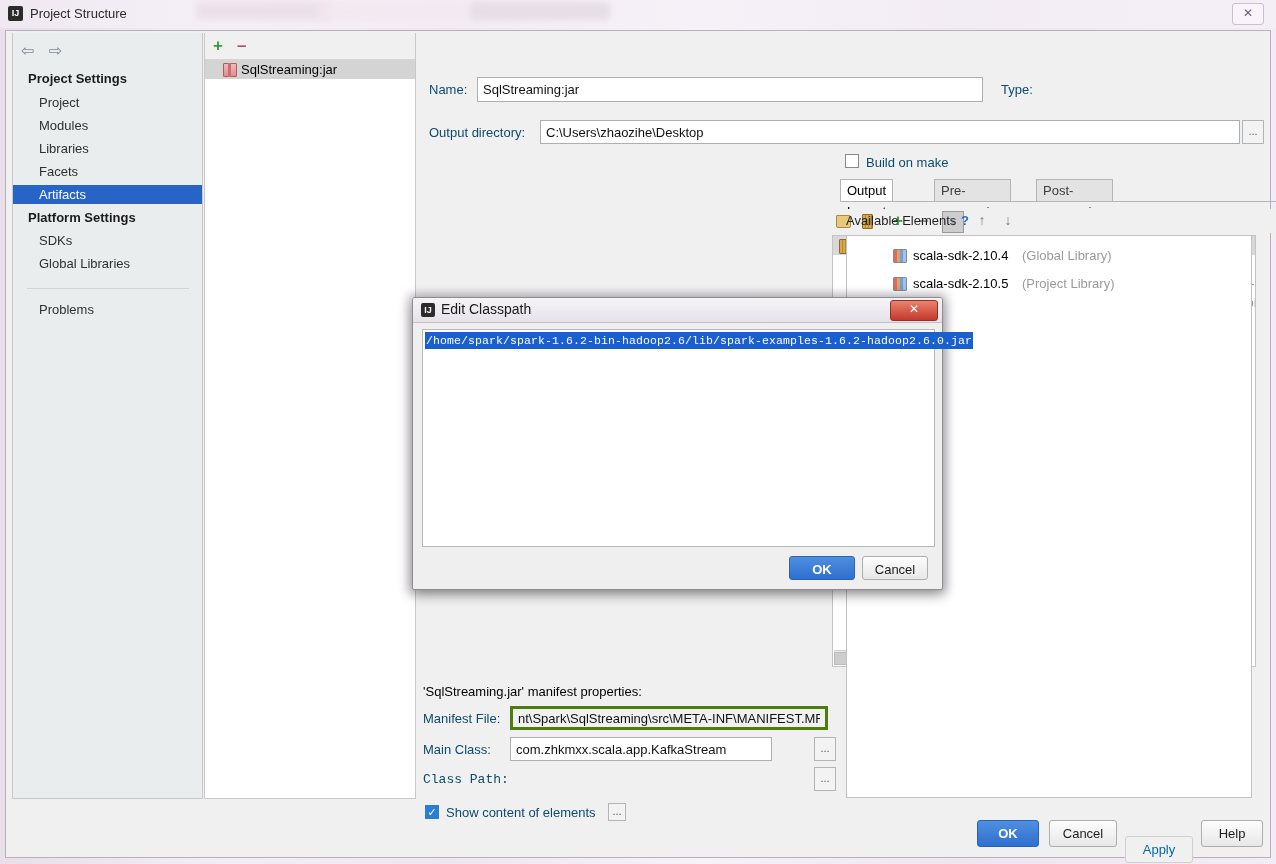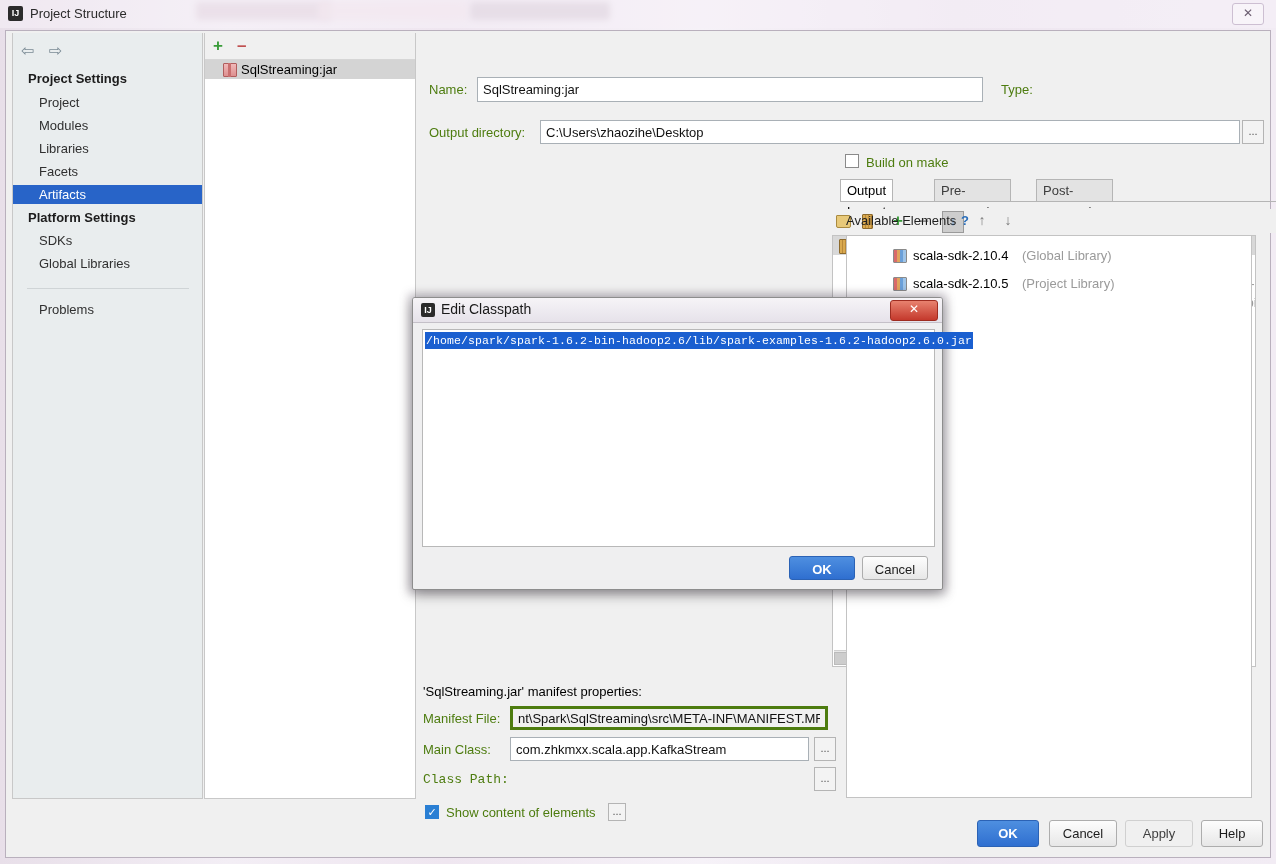--- a/index.html
+++ b/index.html
@@ -42,21 +42,21 @@
     border:1px solid #c8c8c8;border-top:none;box-sizing:border-box;}
   #art-toolbar{position:absolute;left:0;top:0;width:100%;height:26px;background:#f0f0f0;border-bottom:1px solid #d6d6d6;}
   .tb-plus{position:absolute;left:8px;top:4px;color:#3a9c3a;font-size:17px;font-weight:bold;line-height:17px;}
   .tb-minus{position:absolute;left:32px;top:4px;color:#c05050;font-size:17px;font-weight:bold;line-height:17px;}
   #art-row{position:absolute;left:0;top:27px;width:100%;height:19px;background:#d4d4d4;line-height:19px;}
   #art-row .ic{position:absolute;left:18px;top:3px;}
   #art-row .lb{position:absolute;left:36px;top:0;font-size:13px;}
 
   
   #editor{position:absolute;left:412px;top:0px;width:848px;height:805px;background:#f0f0f0;}
-  .lbl{position:absolute;font-size:13px;color:#4d7c0f;}
+  .lbl{position:absolute;font-size:13px;color:#0c4a6e;}
   .tfield{position:absolute;box-sizing:border-box;border:1px solid #a9b0b6;background:#fff;
     font-size:13px;padding:2px 5px;color:#111;line-height:19px;}
   .tfield.ro{background:#f0f0f0;border:3px solid #4d7c0f;}
   .dots-btn{position:absolute;box-sizing:border-box;border:1px solid #b4b4b4;background:#f3f3f3;
     text-align:center;font-size:11px;color:#555;line-height:1;padding-top:5px;}
   #chk-build{position:absolute;left:427px;top:123px;width:14px;height:14px;box-sizing:border-box;
     border:1px solid #8a8a8a;background:#fff;}
   
   #tabs{position:absolute;left:422px;top:148px;height:23px;}
   .tab{position:absolute;top:0;height:23px;box-sizing:border-box;border:1px solid #b5b5b5;
@@ -99,21 +99,21 @@
   
   #manifest-title{position:absolute;left:417px;top:653px;font-size:13px;}
   #chk-show{position:absolute;left:419px;top:774px;width:14px;height:14px;box-sizing:border-box;
     background:#2a7fd4;border:1px solid #2a7fd4;color:#fff;font-size:11px;line-height:13px;text-align:center;}
 
   
   #bottombar{position:absolute;left:6px;top:772px;width:1254px;height:50px;}
   .btn{position:absolute;box-sizing:border-box;height:27px;border:1px solid #adadad;border-radius:3px;
      background:linear-gradient(#fdfdfd,#e7e7e7);font-size:13px;text-align:center;line-height:25px;color:#1c1c1c;}
   .btn.primary{background:linear-gradient(#4e8fe0,#2f6fd0);border:1px solid #2b62b5;color:#fff;font-weight:bold;}
-  .btn.disabled{color:#404040;background:#f0f0f0;border:1px solid #d0d0d0;}
+  .btn.disabled{color:#0369a1;background:#f0f0f0;border:1px solid #d0d0d0;margin-top:16px;}
 
   
   #modal-shadow{position:absolute;left:408px;top:293px;width:539px;height:301px;
     background:rgba(60,40,70,.22);filter:blur(4px);border-radius:4px;}
   #modal{position:absolute;left:412px;top:297px;width:531px;height:293px;box-sizing:border-box;
     background:#efeff0;border:1px solid #8d8d8d;border-radius:3px 3px 2px 2px;
     box-shadow:0 4px 14px rgba(0,0,0,.35);}
   #modal-title{position:absolute;left:0;top:0;width:100%;height:24px;
     background:linear-gradient(#f6f4f7,#e6e2ea);border-bottom:1px solid #c4c0c8;border-radius:2px 2px 0 0;}
   #modal-title .mt-icon{position:absolute;left:8px;top:5px;width:14px;height:14px;background:#2b2b2b;
@@ -259,21 +259,21 @@
           <span class="tlabel tdim" style="left:175px;">(Project Library)</span>
         </div>
       </div>
 
       <div id="manifest-title" style="left:5px;top:653px;">'SqlStreaming.jar' manifest properties:</div>
 
       <div class="lbl" style="left:5px;top:680px;">Manifest File:</div>
       <input class="tfield ro" style="left: 92px; top: 675px; width: 318px; height: 24px;" readonly="" value="nt\Spark\SqlStreaming\src\META-INF\MANIFEST.MF">
 
       <div class="lbl" style="left:5px;top:711px;">Main Class:</div>
-      <input class="tfield" style="left: 92px; top: 706px; width: 299px; height: 24px;" value="com.zhkmxx.scala.app.KafkaStream">
+      <input class="tfield" style="left: 92px; top: 706px; width: 262px; height: 24px;" value="com.zhkmxx.scala.app.KafkaStream">
       <div class="dots-btn" style="left:396px;top:706px;width:22px;height:24px;">...</div>
 
       <div class="lbl" style="left:5px;top:741px;font-family:Liberation Mono, monospace;">Class Path:</div>
       <div class="dots-btn" style="left:396px;top:736px;width:22px;height:24px;">...</div>
 
       <div id="chk-show" style="left:7px;top:774px;">✓</div>
       <div class="lbl" style="left:28px;top:774px;">Show content of elements</div>
       <div class="dots-btn" style="left:190px;top:772px;width:18px;height:18px;padding-top:2px;">...</div>
     </div>
 

